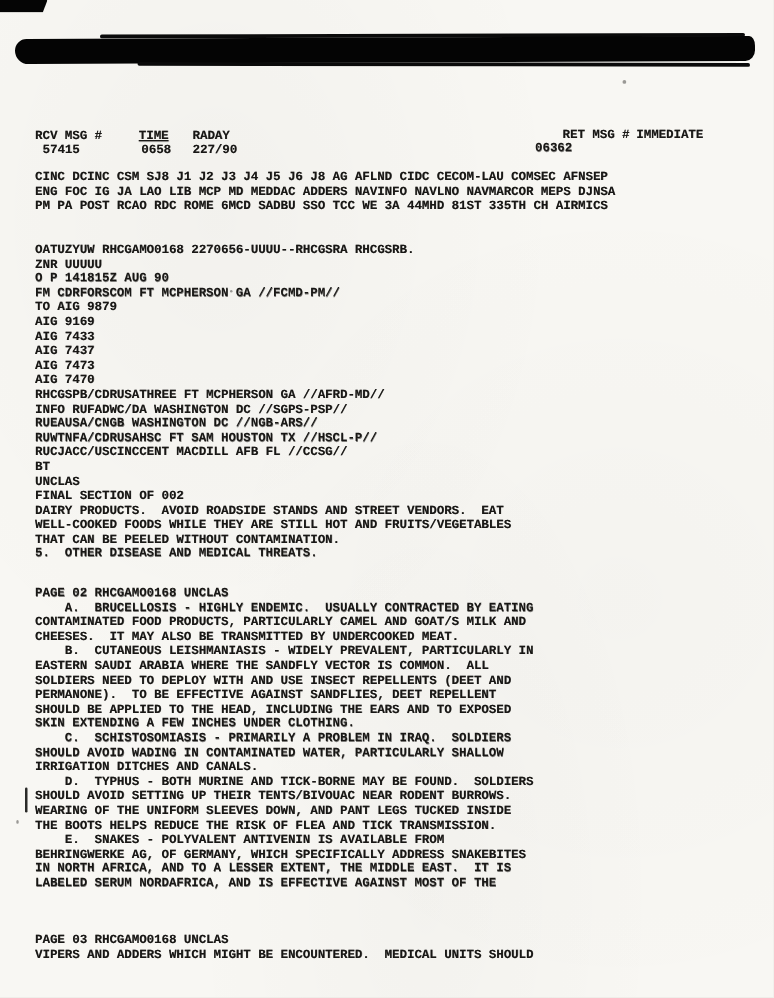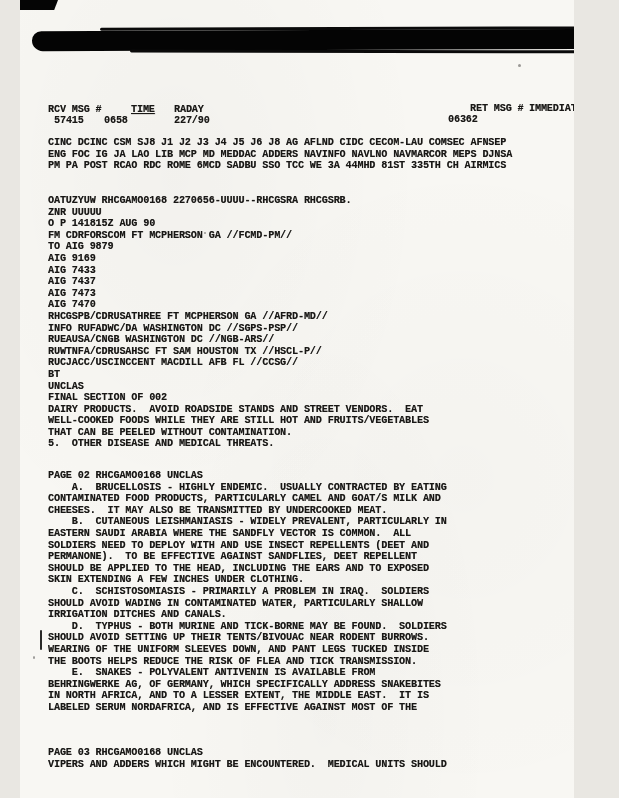--- a/index.html
+++ b/index.html
@@ -1,28 +1,27 @@
 <!DOCTYPE html>
 <html><head>
 <meta charset="utf-8">
 <style>
   html,body{margin:0;padding:0;background:#e9e7e2;}
   .scan{
-    position:relative;width:554px;height:798px;overflow:hidden;
+    position:relative;width:619px;height:798px;overflow:hidden;
     background:
       radial-gradient(ellipse at 28% 22%, rgba(0,0,0,0.025), transparent 45%),
       radial-gradient(ellipse at 80% 60%, rgba(0,0,0,0.015), transparent 50%),
       radial-gradient(ellipse at 55% 90%, rgba(0,0,0,0.02), transparent 40%),
       #f8f7f3;
     font-family:"Liberation Mono","DejaVu Sans Mono",monospace;
     font-weight:bold;
     font-size:10px;
     letter-spacing:-0.05px;
     color:#181715;
-    margin-left:20px;
   }
   .txt{ text-shadow:0.25px 0.25px 0.2px rgba(25,24,22,0.55); }
   pre.blk{
     position:absolute;margin:0;white-space:pre;
     font:inherit;letter-spacing:inherit;line-height:11.6px;
   }
   .hfield{ position:absolute;white-space:pre; }
   .corner-mark{
     position:absolute;left:0;top:0;width:38px;height:10px;background:#050505;
     clip-path:polygon(0 0,100% 0,90% 100%,0 100%);
@@ -60,21 +59,21 @@
   <div class="redaction">
     <div class="bar-top"></div>
     <div class="bar-main"></div>
     <div class="bar-bottom"></div>
   </div>
 
   <span class="hfield txt" style="left:28px;top:104px;">RCV MSG #</span>
   <span class="hfield txt" style="left:34px;top:115px;">57415</span>
 
   <span class="hfield txt" style="left:111px;top:104px;text-decoration:underline;">TIME</span>
-  <span class="hfield txt" style="left:84px;top:115px;text-align:right;">0658</span>
+  <span class="hfield txt" style="left:113px;top:115px;text-align:right;">0658</span>
 
   <span class="hfield txt" style="left:154px;top:104px;text-align:center;">RADAY</span>
   <span class="hfield txt" style="left:154px;top:115px;">227/90</span>
 
   <span class="hfield txt" style="left:421px;top:103px;padding-left:29px;">RET MSG #</span>
   <span class="hfield txt" style="left:428px;top:114px;">06362</span>
 
   <span class="hfield txt" style="left:509px;top:103px;">IMMEDIATE</span>
 
   <pre class="blk txt" style="left:28px;top:137px;">CINC DCINC CSM SJ8 J1 J2 J3 J4 J5 J6 J8 AG AFLND CIDC CECOM-LAU COMSEC AFNSEP

